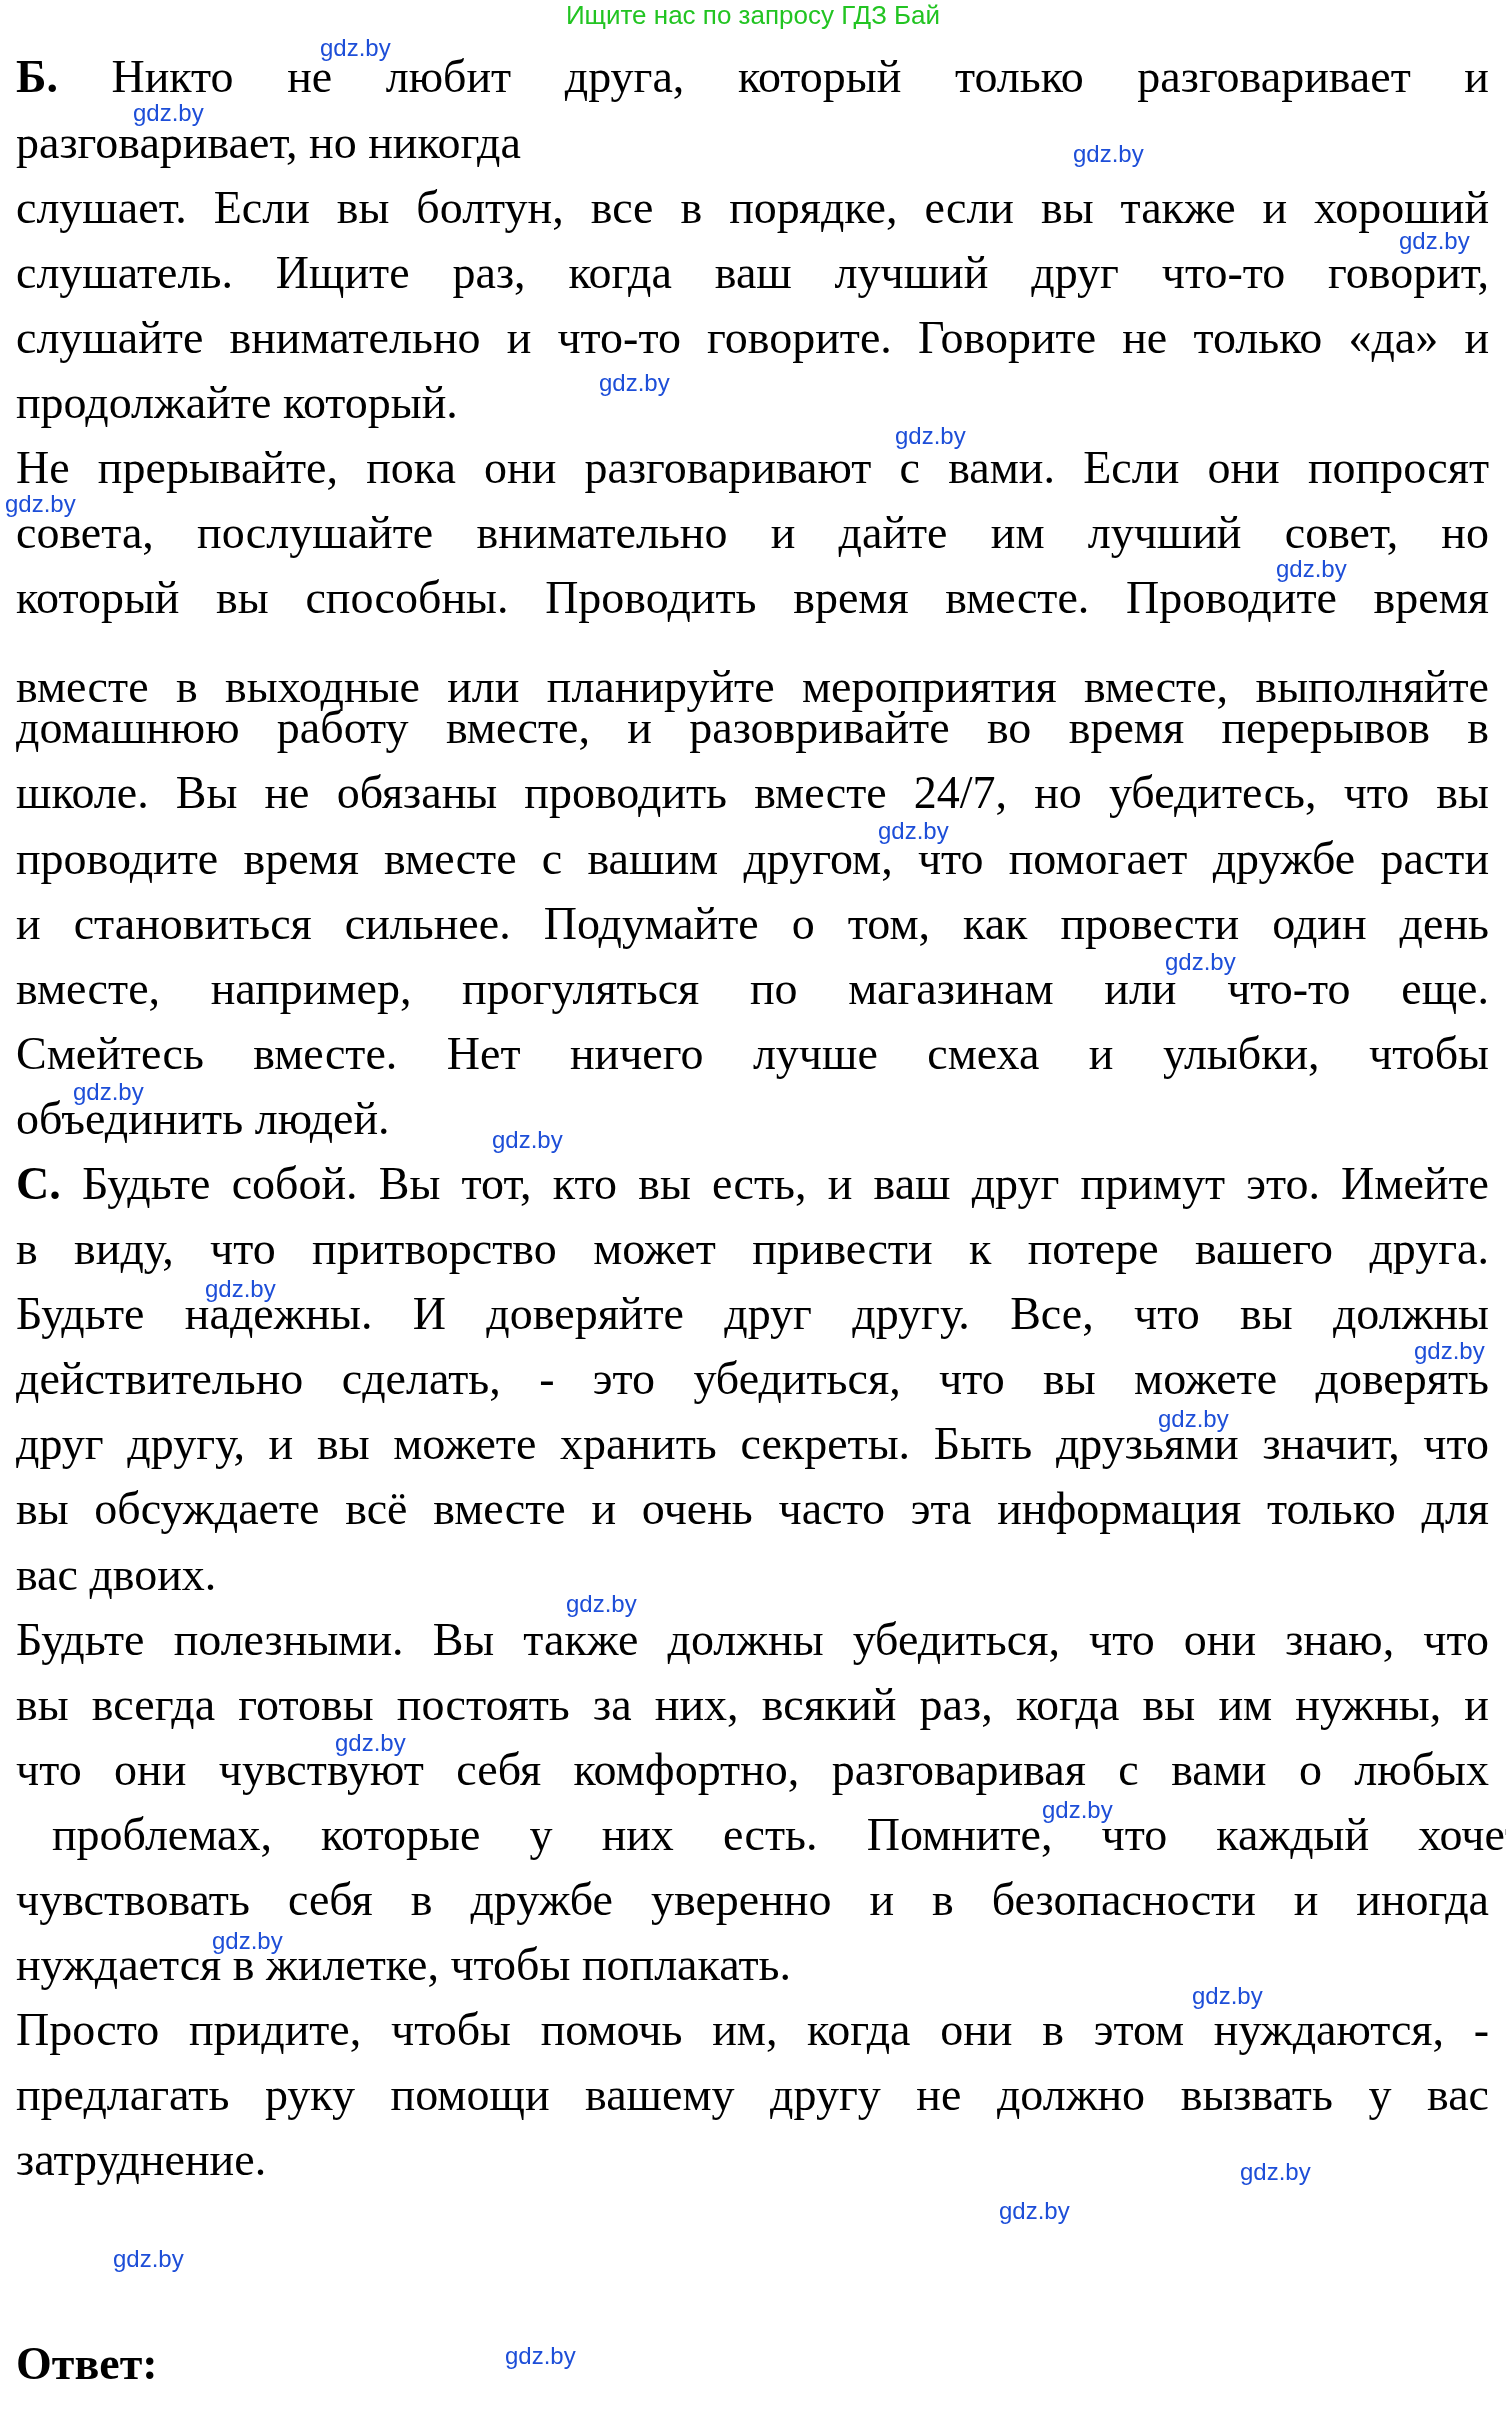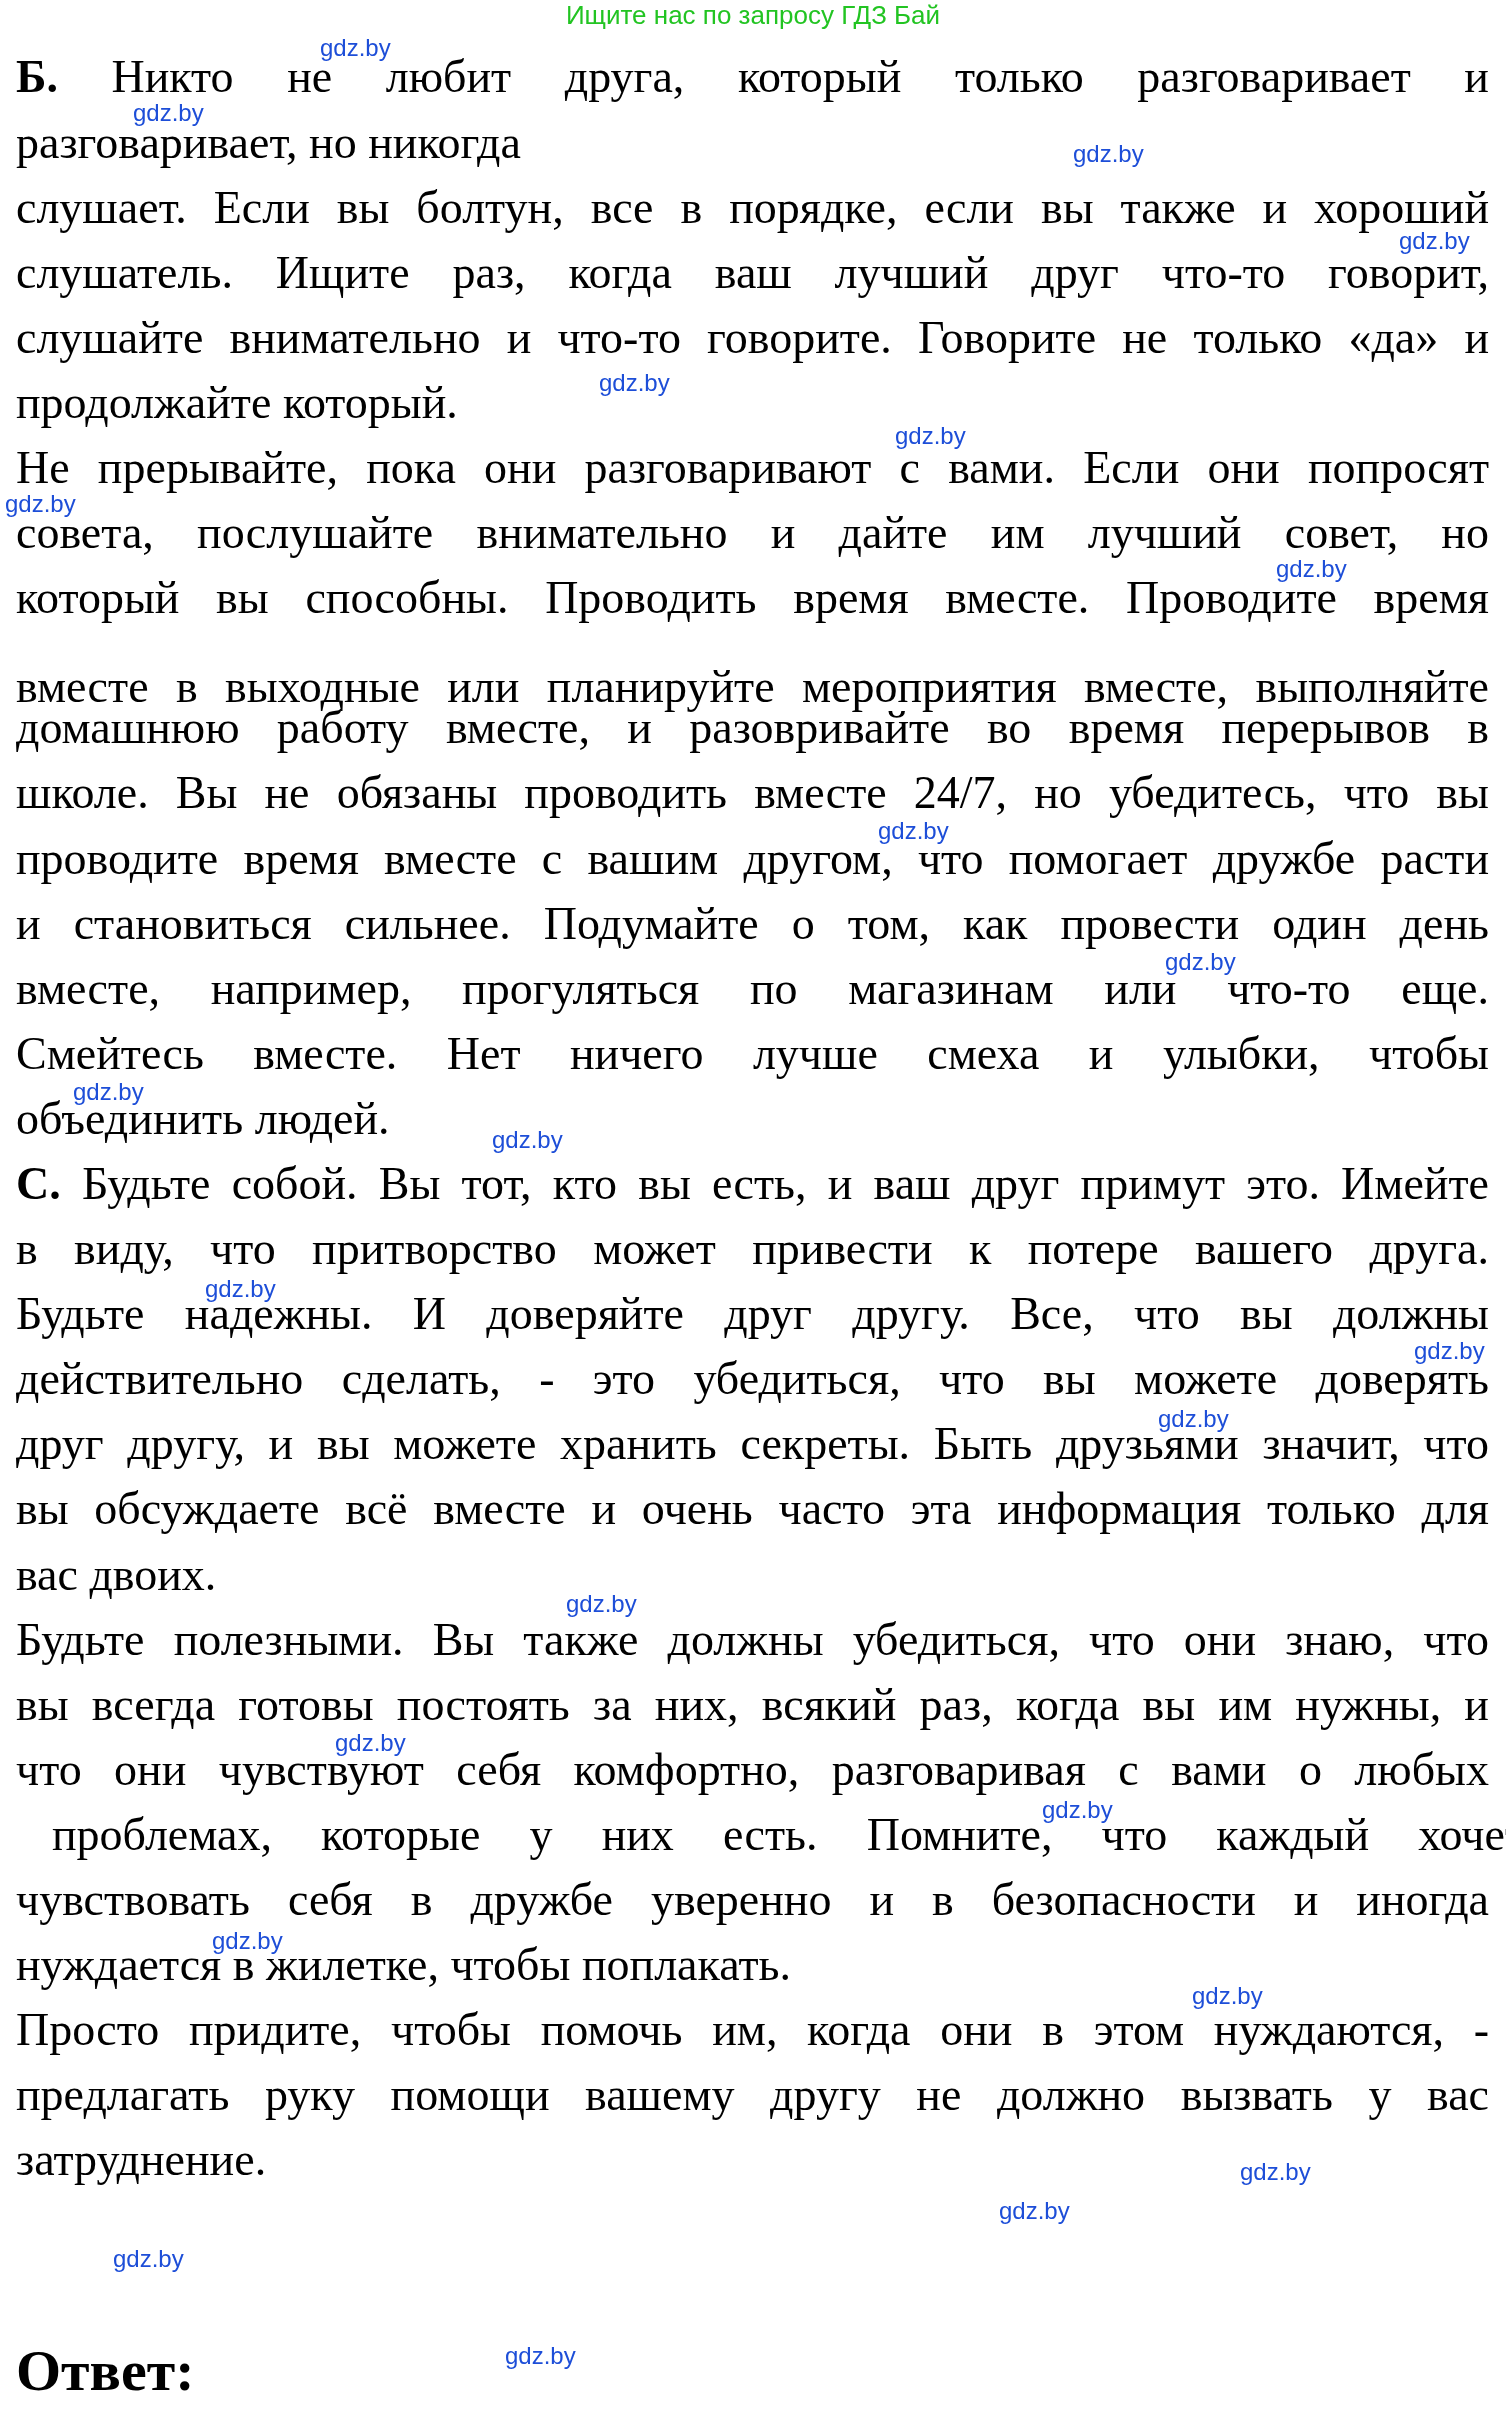--- a/index.html
+++ b/index.html
@@ -4,21 +4,21 @@
 <style>
   html, body { margin:0; padding:0; background:#ffffff; }
   body { width:1506px; height:2413px; position:relative; overflow:hidden; }
   .hdr { position:absolute; top:0; left:0; width:1506px; text-align:center; color:#22c422;
          font-family:"Liberation Sans", sans-serif; font-size:26px; line-height:30px; }
   .ln { position:absolute; left:16px; width:1473px; font-family:"Liberation Serif", serif;
         font-size:46px; line-height:51px; color:#000; white-space:nowrap; }
   .ln.j { text-align:justify; text-align-last:justify; }
   .ln b { font-weight:bold; }
   .wm { position:absolute; font-family:"Liberation Sans", sans-serif; font-size:24px; color:#1d4ed8; line-height:26.6px; }
-  .answer { position:absolute; left:16px; top:2337px; font-family:"Liberation Serif", serif; font-weight:bold; font-size:58px; }
+  .answer { position:absolute; left:16px; top:2337px; font-family:"Liberation Serif", serif; font-weight:bold; font-size:46px; }
 </style>
 </head>
 <body>
 
 <div class="hdr">Ищите нас по запросу ГДЗ Бай</div>
 
 <div id="doc">
     <div class="ln j" style="top: 51px;"><b>Б. </b>Никто не любит друга, который только разговаривает и</div>
     <div class="ln" style="top: 117px;">разговаривает, но никогда</div>
     <div class="ln j" style="top: 182px;">слушает. Если вы болтун, все в порядке, если вы также и хороший</div>

